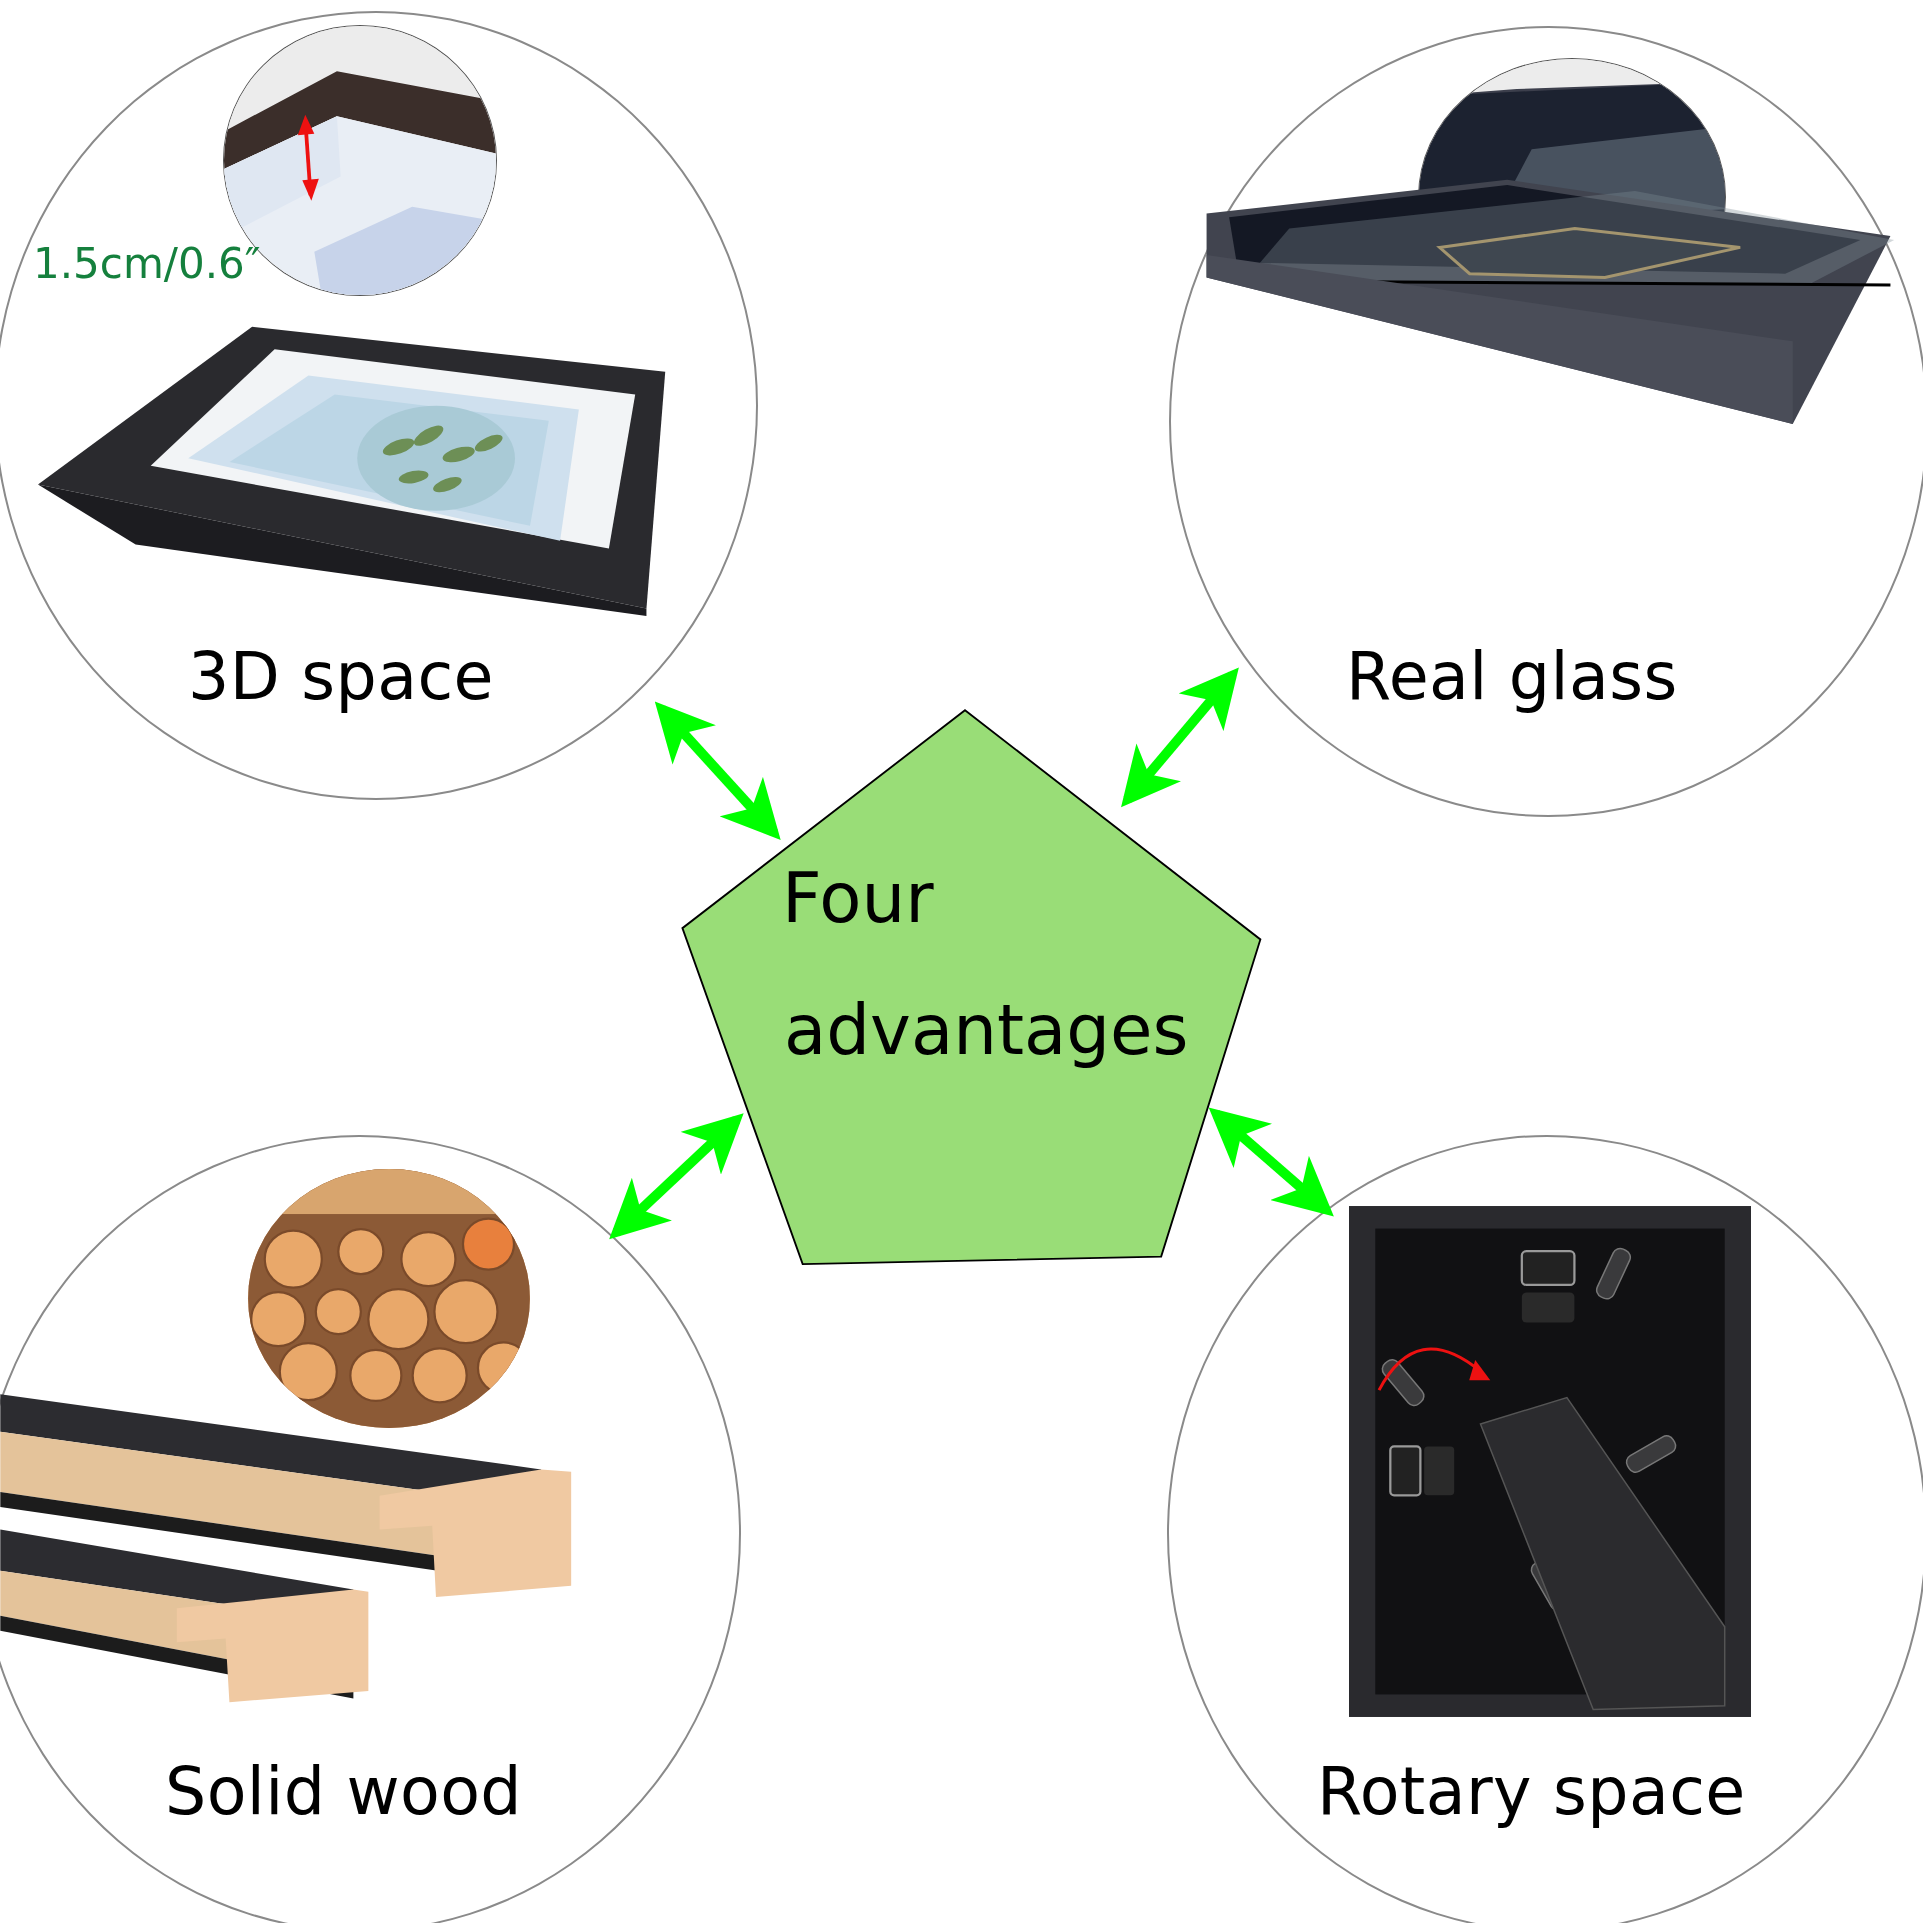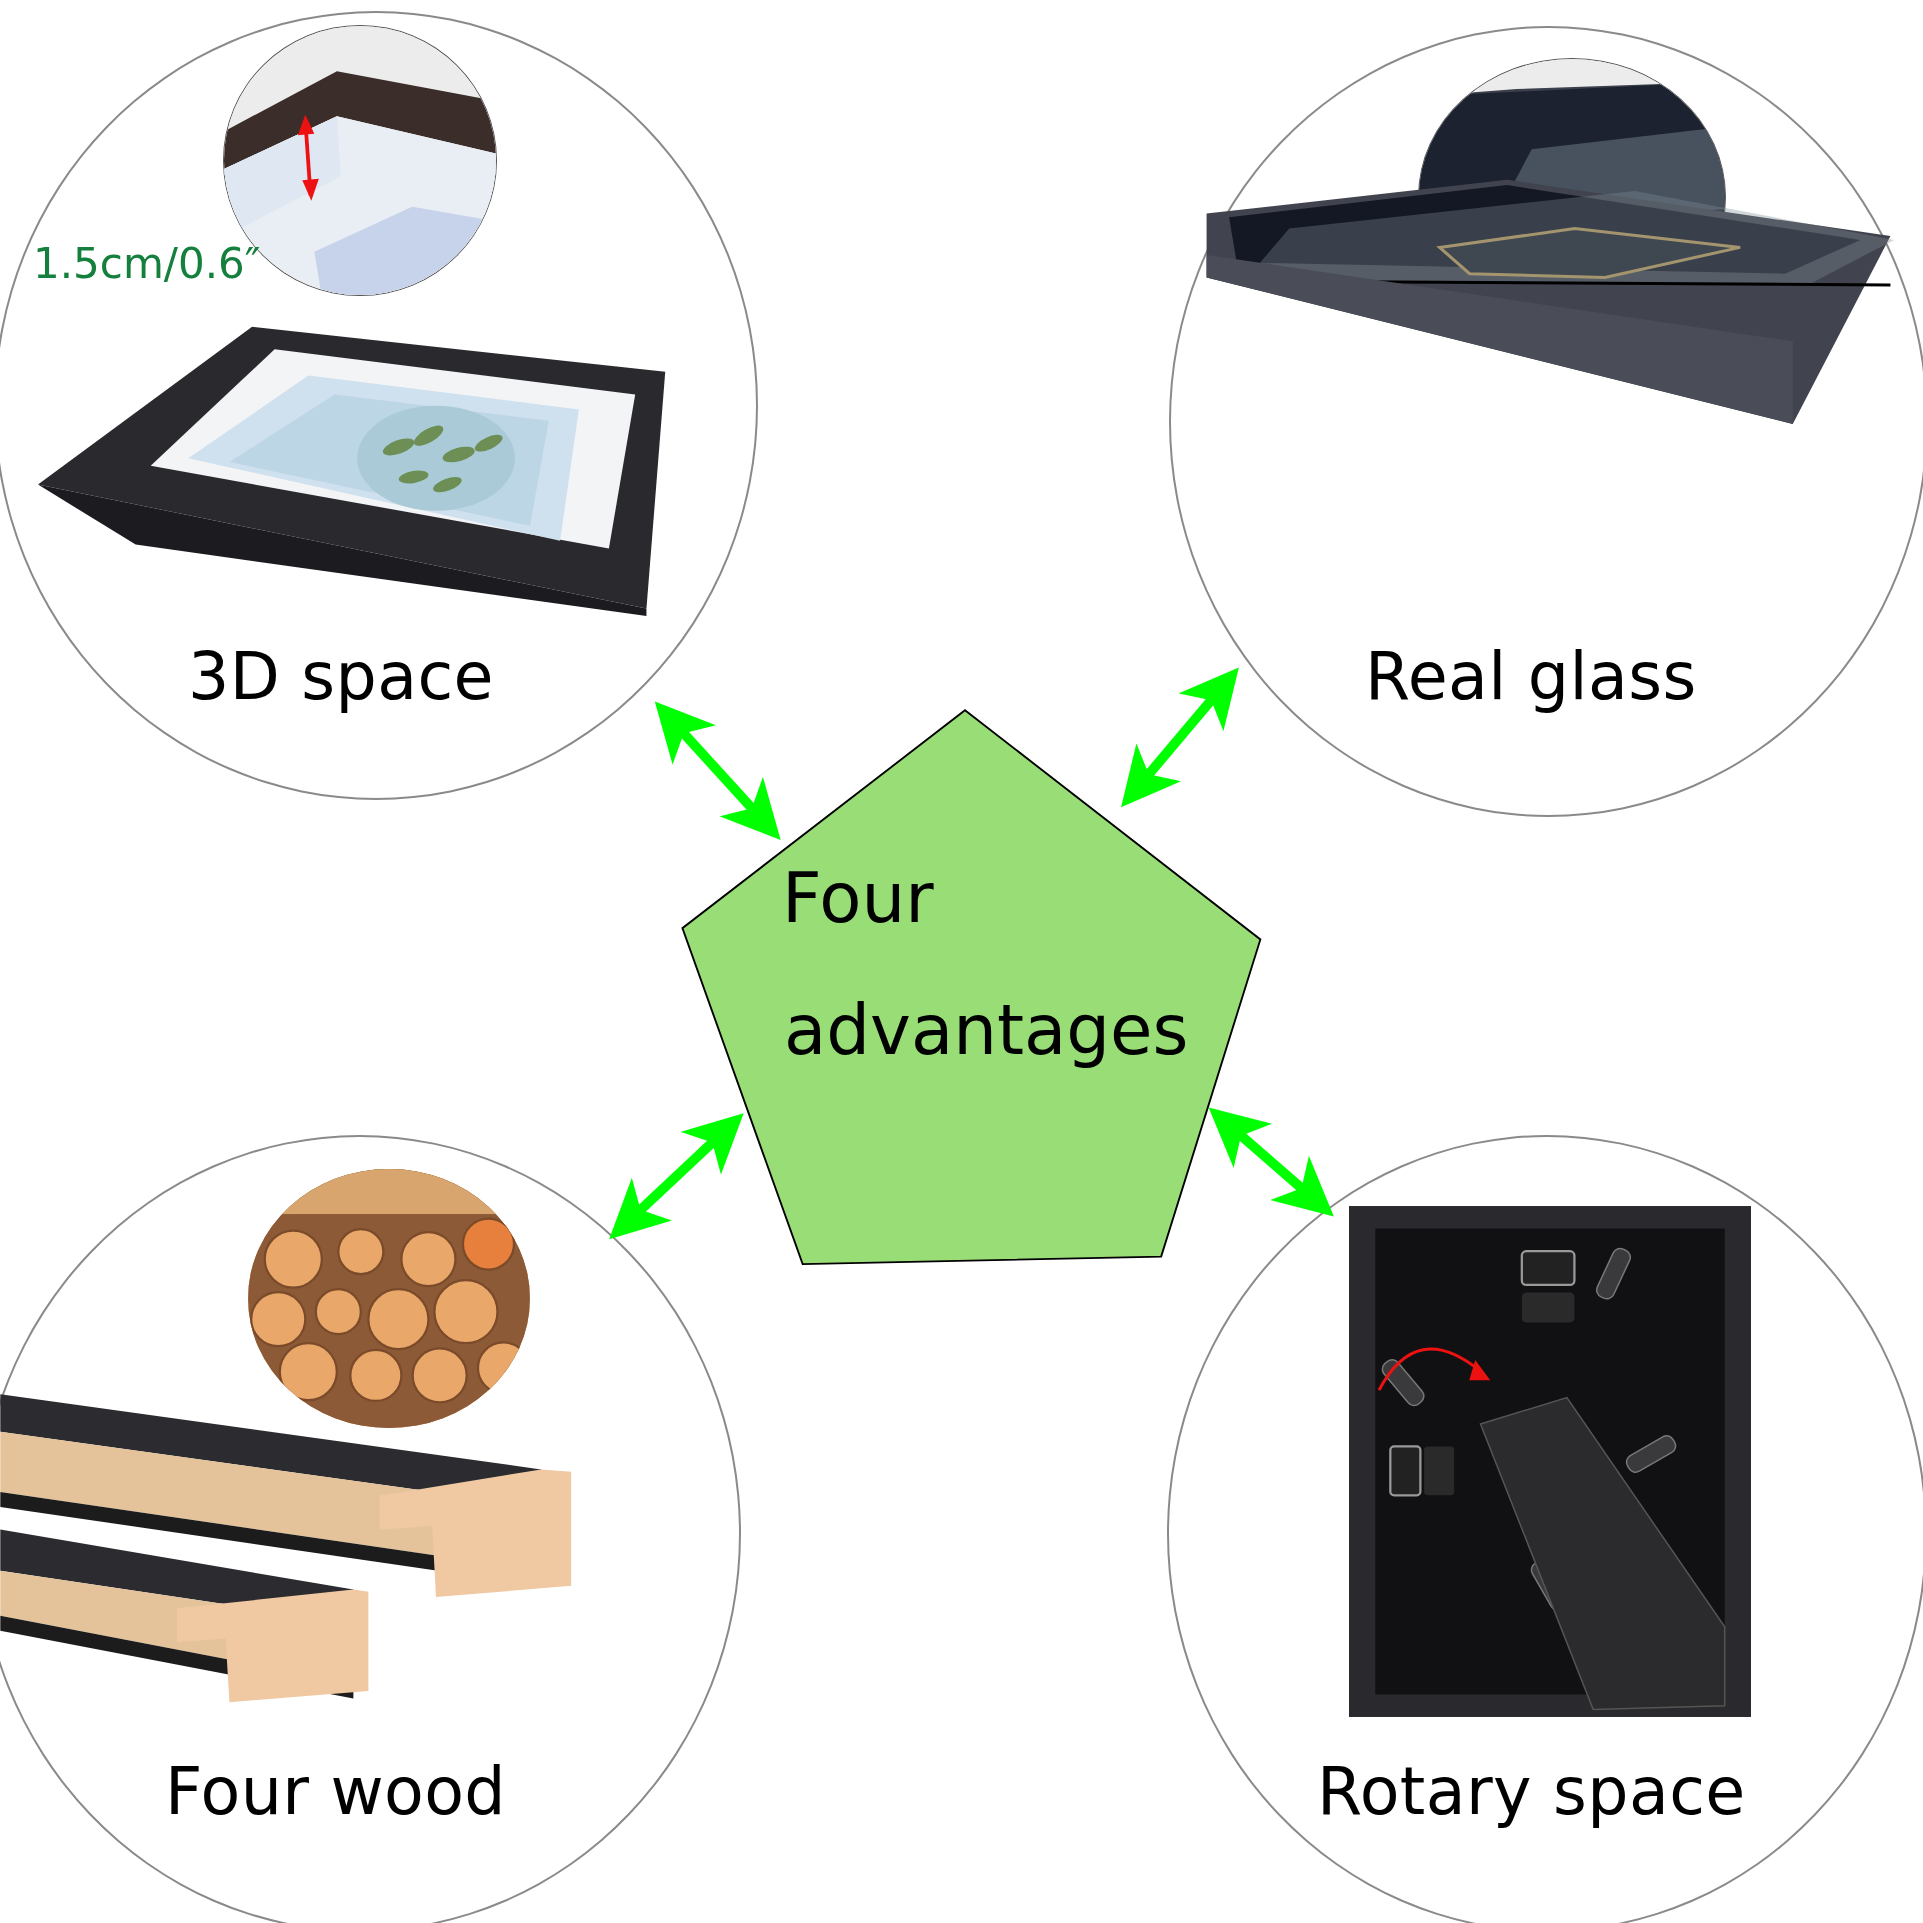--- a/index.html
+++ b/index.html
@@ -89,21 +89,21 @@
     </svg>
   </div>
   <svg class="abs" style="left:15px;top:150px" width="714" height="248" viewBox="0 0 950 330">
     <polygon points="30,50 430,5 940,80 810,330 30,135" fill="#41444f"></polygon>
     <polygon points="60,55 430,12 900,85 800,130 70,115" fill="#141824"></polygon>
     <polygon points="340,95 520,70 740,95 560,135 380,130" fill="#1e222c" stroke="#b89a5a" stroke-width="4"></polygon>
     <polygon points="140,70 600,20 945,85 830,145 80,140" fill="#7d8c96" opacity="0.35"></polygon>
     <line x1="80" y1="140" x2="940" y2="145" stroke="#000" stroke-width="4"></line>
     <polygon points="30,135 810,330 810,220 30,105" fill="#4a4d58"></polygon>
   </svg>
-  <div class="caption" style="left:196px;top:618px;width:391px">Real  glass</div>
+  <div class="caption" style="left:177px;top:618px;width:391px">Real  glass</div>
 </div>
 
 <div class="feature-circle" style="left:-22.5px;top:1135px;width:763px;height:797px;z-index:1"></div>
 <div class="abs" style="left:0;top:1135px;width:744px;height:789px;z-index:2">
   <div class="inset" style="left:248px;top:34px;width:282px;height:259px;border:none;background:#c58a55">
     <svg width="282" height="259" viewBox="0 0 375 345">
       <rect width="375" height="345" fill="#8c5a36"></rect>
       <rect width="375" height="60" fill="#d8a56e"></rect>
       <g fill="#e9a86a" stroke="#7a4a2a" stroke-width="3">
         <circle cx="60" cy="120" r="38"></circle>
@@ -124,21 +124,21 @@
   <svg class="abs" style="left:0;top:248px" width="579" height="338" viewBox="0 0 770 450">
     <polygon points="0,15 720,115 720,165 0,65" fill="#2c2c30"></polygon>
     <polygon points="0,65 720,165 720,250 0,145" fill="#e4c39a"></polygon>
     <polygon points="0,145 720,250 720,270 0,165" fill="#1c1c1c"></polygon>
     <polygon points="505,150 720,115 760,118 760,270 580,285 575,190 505,195" fill="#f0c9a2"></polygon>
     <polygon points="0,195 470,275 470,320 0,250" fill="#2c2c30"></polygon>
     <polygon points="0,250 470,320 470,400 0,310" fill="#e4c39a"></polygon>
     <polygon points="0,310 470,400 470,420 0,330" fill="#1c1c1c"></polygon>
     <polygon points="235,300 470,275 490,278 490,410 305,425 300,340 235,345" fill="#f0c9a2"></polygon>
   </svg>
-  <div class="caption" style="left:165px;top:624px;width:391px">Four wood</div>
+  <div class="caption" style="left:165px;top:624px;width:391px">Solid wood</div>
 </div>
 
 <div class="feature-circle" style="left:1167px;top:1135px;width:760px;height:797px;z-index:1"></div>
 <div class="abs" style="left:1167px;top:1135px;width:757px;height:789px;z-index:2">
   <svg class="abs" style="left:182px;top:71px" width="402" height="511" viewBox="0 0 535 680">
     <rect x="0" y="0" width="535" height="680" fill="#2a2a2e"></rect>
     <rect x="35" y="30" width="465" height="620" fill="#111113"></rect>
 
     <g>
       <rect x="230" y="60" width="70" height="45" rx="6" fill="#222" stroke="#9a9a9a" stroke-width="3"></rect>

